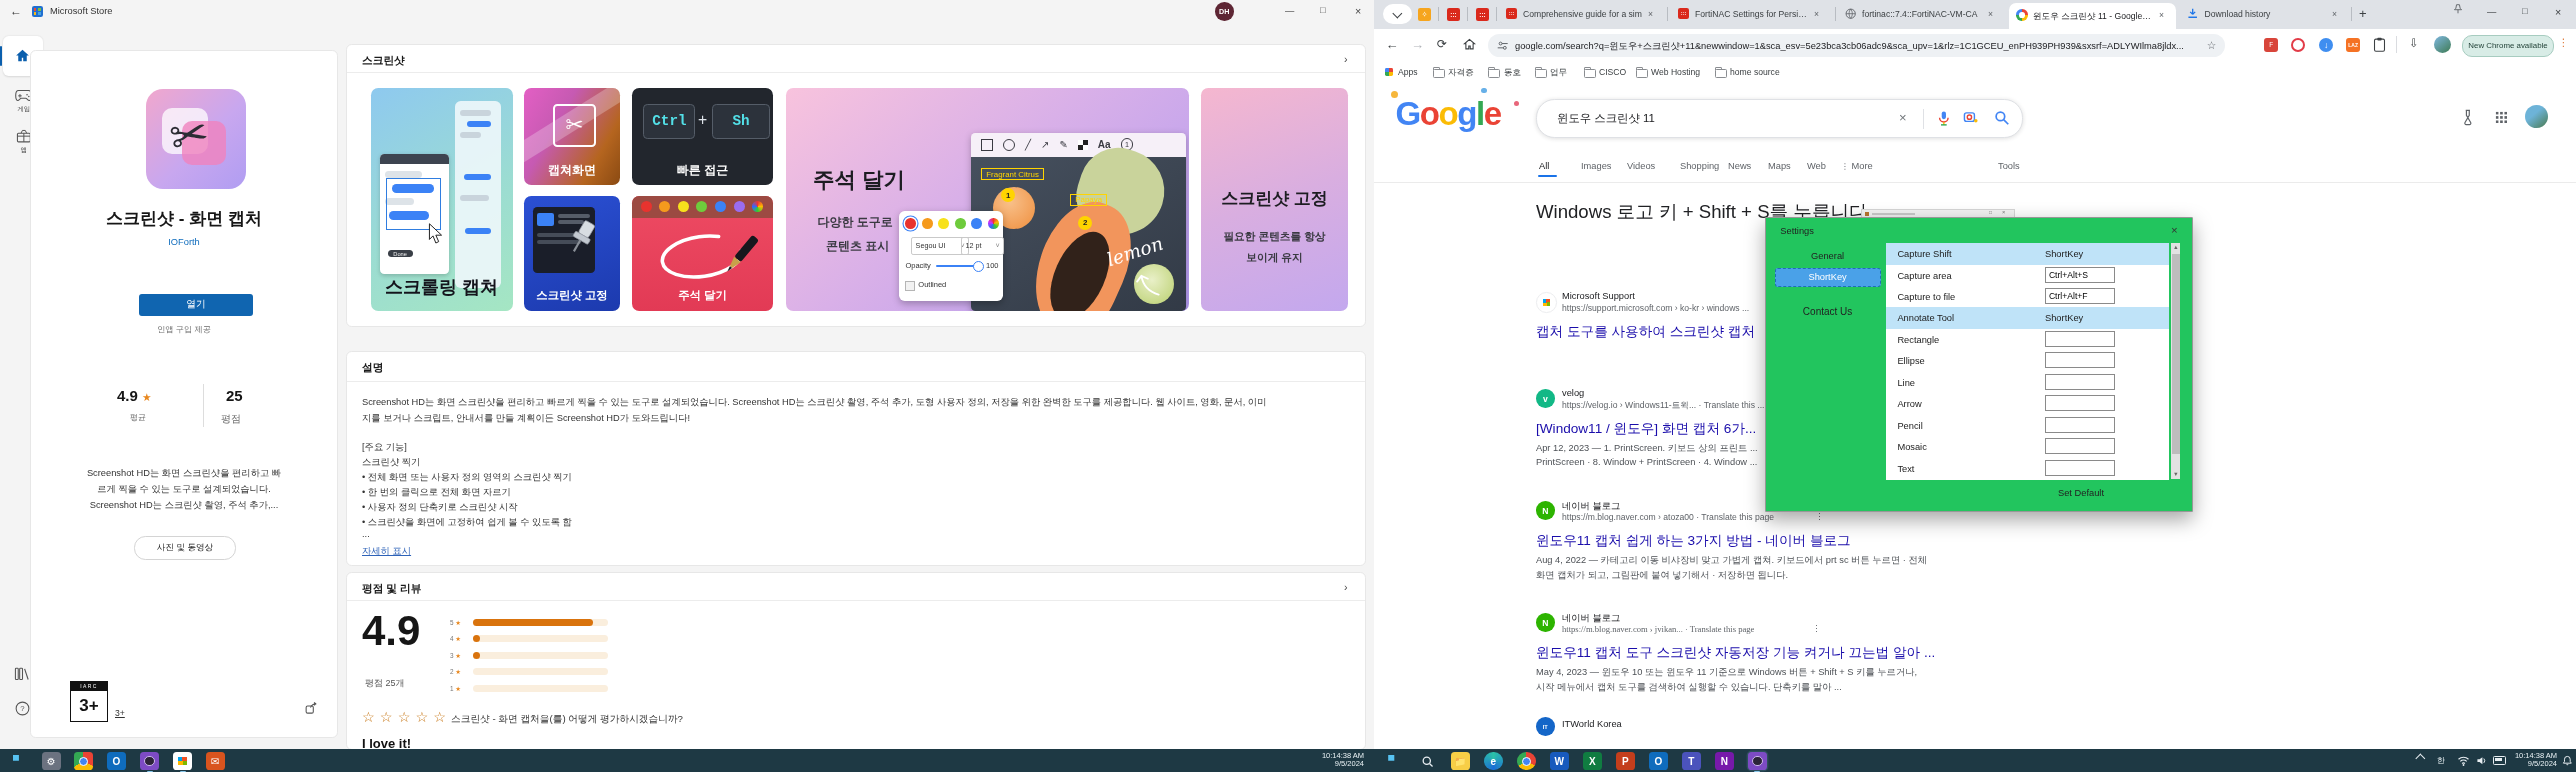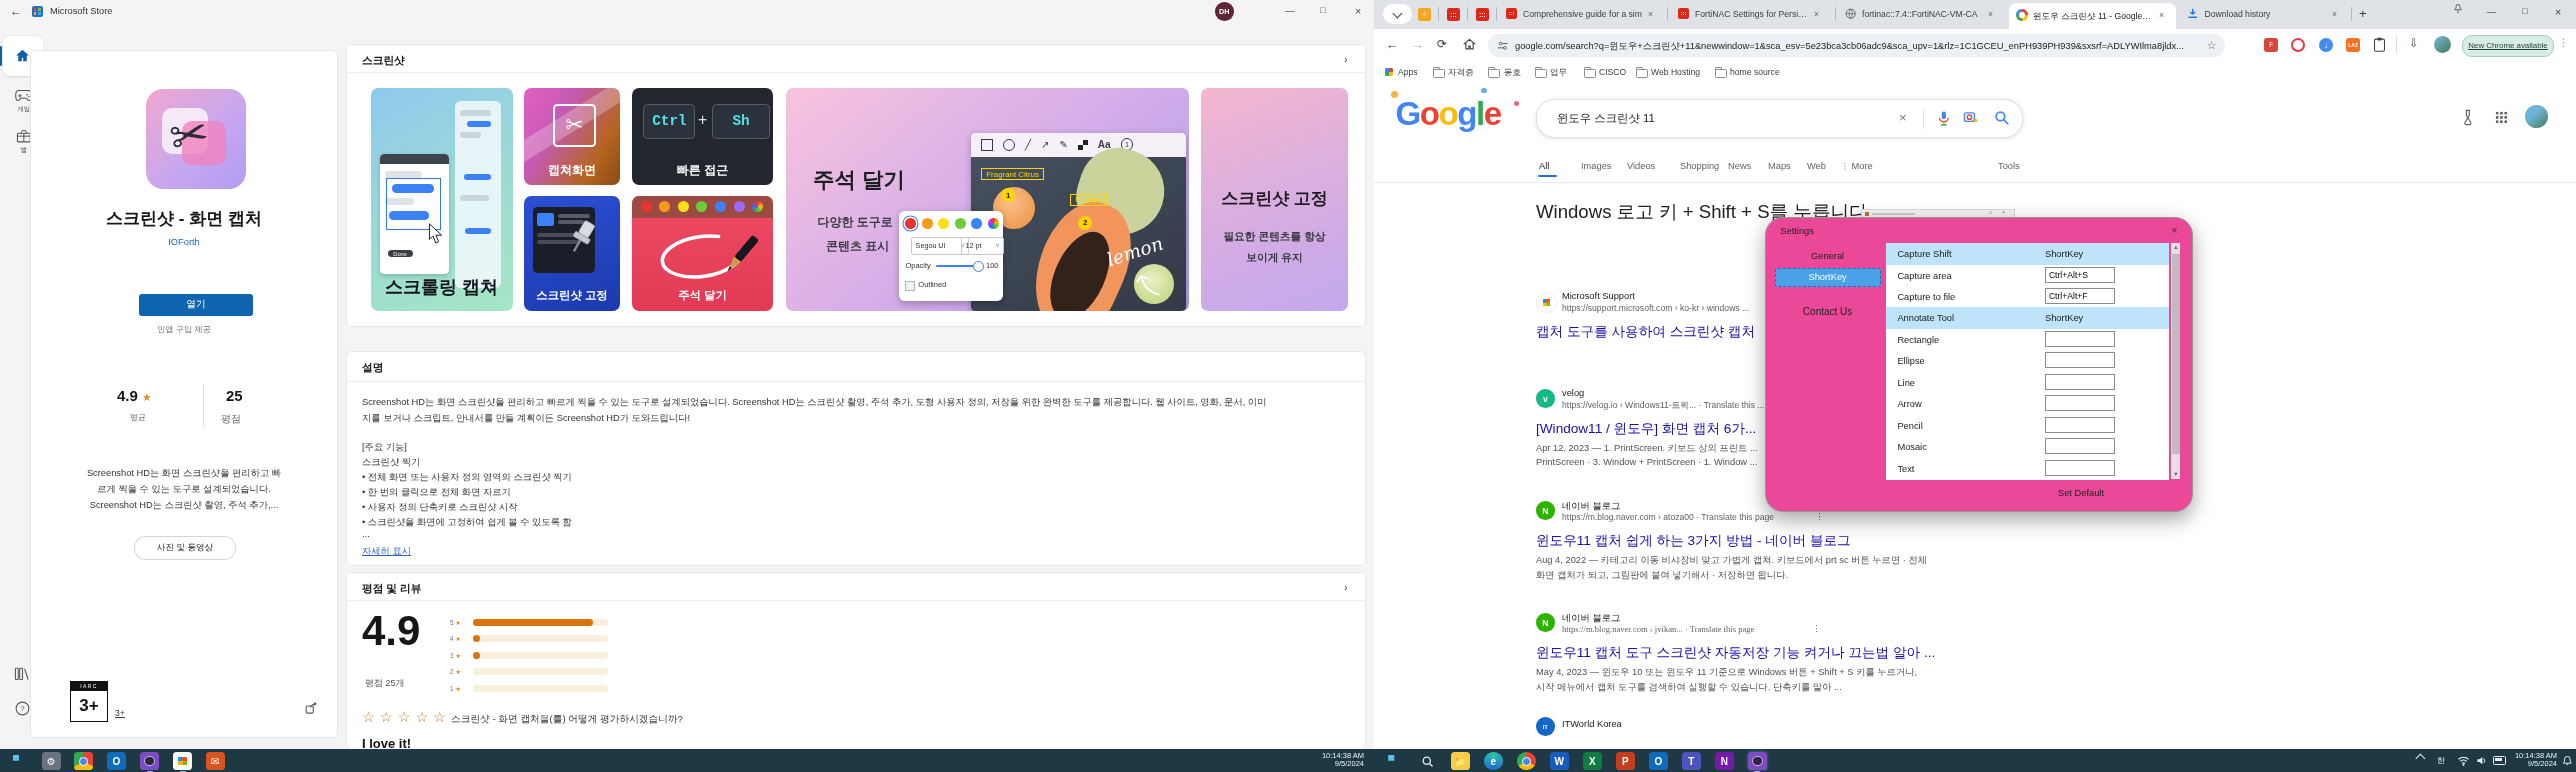--- a/index.html
+++ b/index.html
@@ -416,21 +416,21 @@
       <div class="abs" style="left:945px;top:8.6px;width:14.3px;height:14.3px;border-radius:50%;background:#3f8ef0;color:#fff;font-size:8.6px;display:flex;align-items:center;justify-content:center;">↓</div>
       <div class="abs" style="left:972px;top:8.6px;width:14.3px;height:14.3px;border-radius:2.9px;background:#f57224;color:#fff;font-size:5px;font-weight:bold;display:flex;align-items:center;justify-content:center;">LAZ</div>
       <svg class="abs" style="left:999px;top:7.9px;" width="13" height="15.7" viewBox="0 0 18 22">
           <rect x="2" y="3" width="14" height="17" rx="2" fill="none" stroke="#3c4043" stroke-width="1.5"></rect>
           <rect x="6" y="1" width="6" height="4" rx="1" fill="#3c4043"></rect>
         </svg>
       <div class="abs" style="left:1022px;top:7.2px;width:0.7px;height:17px;background:#dadce0;"></div>
       <div class="abs" style="left:1035px;top:7.2px;font-size:11.4px;color:#3c4043;">⇩</div>
       <div class="abs" style="left:1060px;top:7.2px;width:17px;height:17px;border-radius:50%;background:linear-gradient(140deg,#7fb7e0,#3d7a52);"></div>
       <div class="abs" style="left:1088px;top:5.7px;width:90px;height:20px;background:#d8ece6;border:0.7px solid #a7ccc0;border-radius:10px;display:flex;align-items:center;justify-content:center;">
-        <span style="font-size:7.9px;color:#1d3d33;text-decoration:underline;">New Chrome available</span>
+        <span style="font-size:7.9px;color:#1d3d33;">New Chrome available</span>
       </div>
       <div class="abs" style="left:1184px;top:7.2px;font-size:10.7px;color:#e07b3c;">⋮</div>
     </div>
 
     <div class="abs" style="left:0;top:62px;width:1202px;height:20px;background:#fff;border-bottom:0.7px solid #e8eaed;">
       <div class="abs" style="left:10.7px;top:5.7px;width:8.6px;height:8.6px;background:conic-gradient(#ea4335 0 25%,#fbbc05 0 50%,#34a853 0 75%,#4285f4 0);border-radius:1.4px;"></div>
       <div class="abs bm" style="left:24px;top:5px;">Apps</div>
       <div class="folder" style="left:59px;top:7.2px;"></div>
       <div class="abs bm" style="left:74px;top:5px;">자격증</div>
       <div class="folder" style="left:114px;top:7.2px;"></div>
@@ -503,21 +503,21 @@
         <div class="abs result-url" style="left:26px;top:12px;">https://support.microsoft.com › ko-kr › windows ...</div>
         <div class="abs result-title" style="left:0;top:31.5px;">캡처 도구를 사용하여 스크린샷 캡처</div>
       </div>
 
       <div class="abs" style="left:162px;top:306px;width:472px;">
         <div class="favicon" style="left:0;top:1.4px;background:#12b886;color:#fff;border:none;">v</div>
         <div class="abs result-site" style="left:26px;top:0;">velog</div>
         <div class="abs result-url" style="left:26px;top:12px;">https://velog.io › Windows11-트윅... · Translate this ...</div>
         <div class="abs result-title" style="left:0;top:31.5px;">[Window11 / 윈도우] 화면 캡처 6가...</div>
         <div class="abs result-snip" style="left:0;top:54px;">Apr 12, 2023 — 1. PrintScreen. 키보드 상의 프린트 ...</div>
-        <div class="abs result-snip" style="left:0;top:69px;">PrintScreen · 3. Window + PrintScreen · 1. Window ...</div>
+        <div class="abs result-snip" style="left:0;top:69px;">PrintScreen · 8. Window + PrintScreen · 4. Window ...</div>
       </div>
 
       <div class="abs" style="left:162px;top:418px;width:472px;">
         <div class="favicon" style="left:0;top:1.4px;background:#2db400;color:#fff;border:none;">N</div>
         <div class="abs result-site" style="left:26px;top:0;">네이버 블로그</div>
         <div class="abs result-url" style="left:26px;top:12px;">https://m.blog.naver.com › atoza00 · Translate this page</div>
         <div class="abs" style="left:279px;top:11.4px;font-size:8.6px;color:#5f6368;">⋮</div>
         <div class="abs result-title" style="left:0;top:31.5px;">윈도우11 캡처 쉽게 하는 3가지 방법 - 네이버 블로그</div>
         <div class="abs result-snip" style="left:0;top:54px;">Aug 4, 2022 — 카테고리 이동 비샤장비 맞고 가볍게 캡쳐. 키보드에서 prt sc 버튼 누르면 · 전체</div>
         <div class="abs result-snip" style="left:0;top:69px;">화면 캡처가 되고, 그림판에 붙여 넣기해서 · 저장하면 됩니다.</div>
@@ -539,21 +539,21 @@
       </div>
     </div>
 
     <div class="abs" style="left:487px;top:209px;width:152px;height:7.9px;background:#f2f2f2;border:0.7px solid #d5d5d5;border-bottom:none;">
       <div class="abs" style="left:2.9px;top:2.1px;width:4.3px;height:4.3px;background:#b8762f;"></div>
       <div class="abs" style="left:10px;top:2.9px;width:43px;height:2.1px;background:#c9c9c9;"></div>
       <div class="abs win-ctl" style="left:127px;top:-1.4px;font-size:5px;color:#777;">□</div>
       <div class="abs win-ctl" style="left:140px;top:-1.4px;font-size:5.7px;color:#777;">×</div>
     </div>
 
-    <div class="abs" style="left:391px;top:217px;width:426px;height:293px;background:#ec4899;border:0.7px solid #979797;border-radius:18px;box-shadow:0 7.2px 20px rgba(0,0,0,.35);">
+    <div class="abs" style="left:391px;top:217px;width:426px;height:293px;background:#22c55e;border:0.7px solid #979797;border-radius:1px;box-shadow:0 7.2px 20px rgba(0,0,0,.35);">
       <div class="abs" style="left:14.3px;top:7.9px;font-size:9.3px;color:#222;">Settings</div>
       <div class="abs" style="left:405px;top:5.7px;font-size:11.4px;color:#333;">×</div>
 
       <div class="abs" style="left:8.6px;top:29px;width:106px;height:18.6px;font-size:9.3px;color:#222;display:flex;align-items:center;justify-content:center;">General</div>
       <div class="abs" style="left:8.6px;top:50px;width:106px;height:18.6px;background:#4aa1e8;border:0.7px dashed #1f6eb5;border-radius:2.9px;font-size:9.3px;color:#fff;display:flex;align-items:center;justify-content:center;box-sizing:border-box;">ShortKey</div>
       <div class="abs" style="left:8.6px;top:84px;width:106px;height:18.6px;font-size:10px;color:#222;display:flex;align-items:center;justify-content:center;">Contact Us</div>
 
       <div class="abs" style="left:120px;top:25px;width:283px;height:236px;background:#f3f3f3;"></div>
 
       <div class="setrow sethead" style="left:120px;top:25px;">

